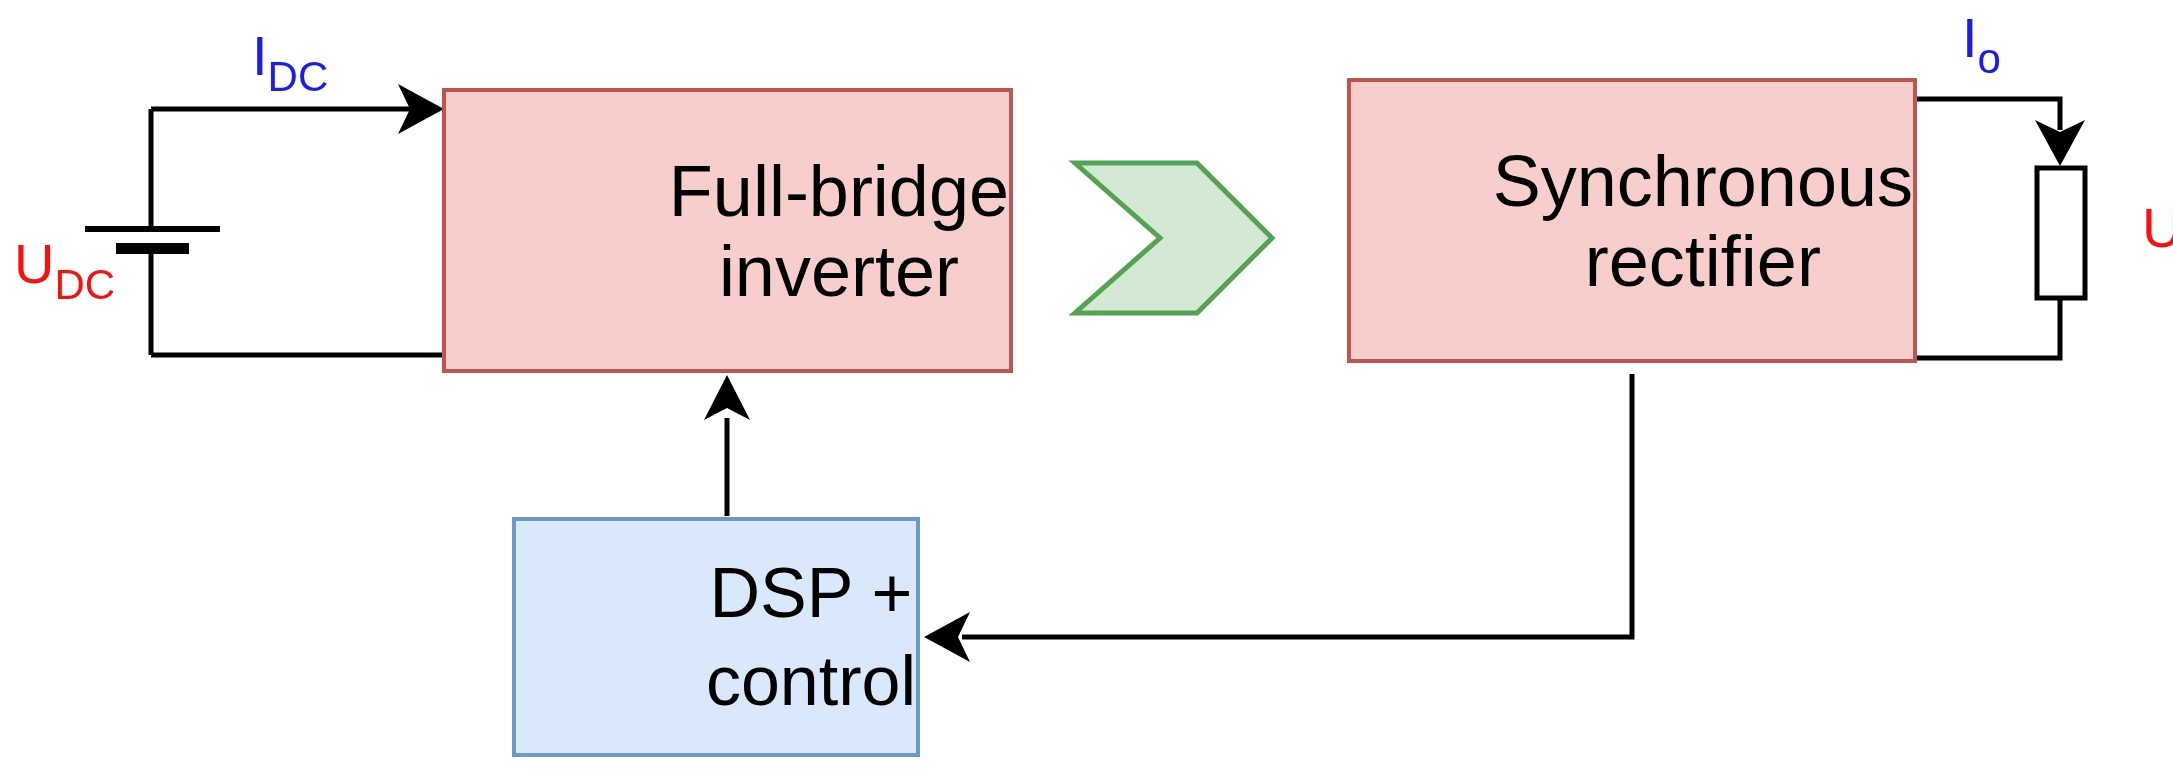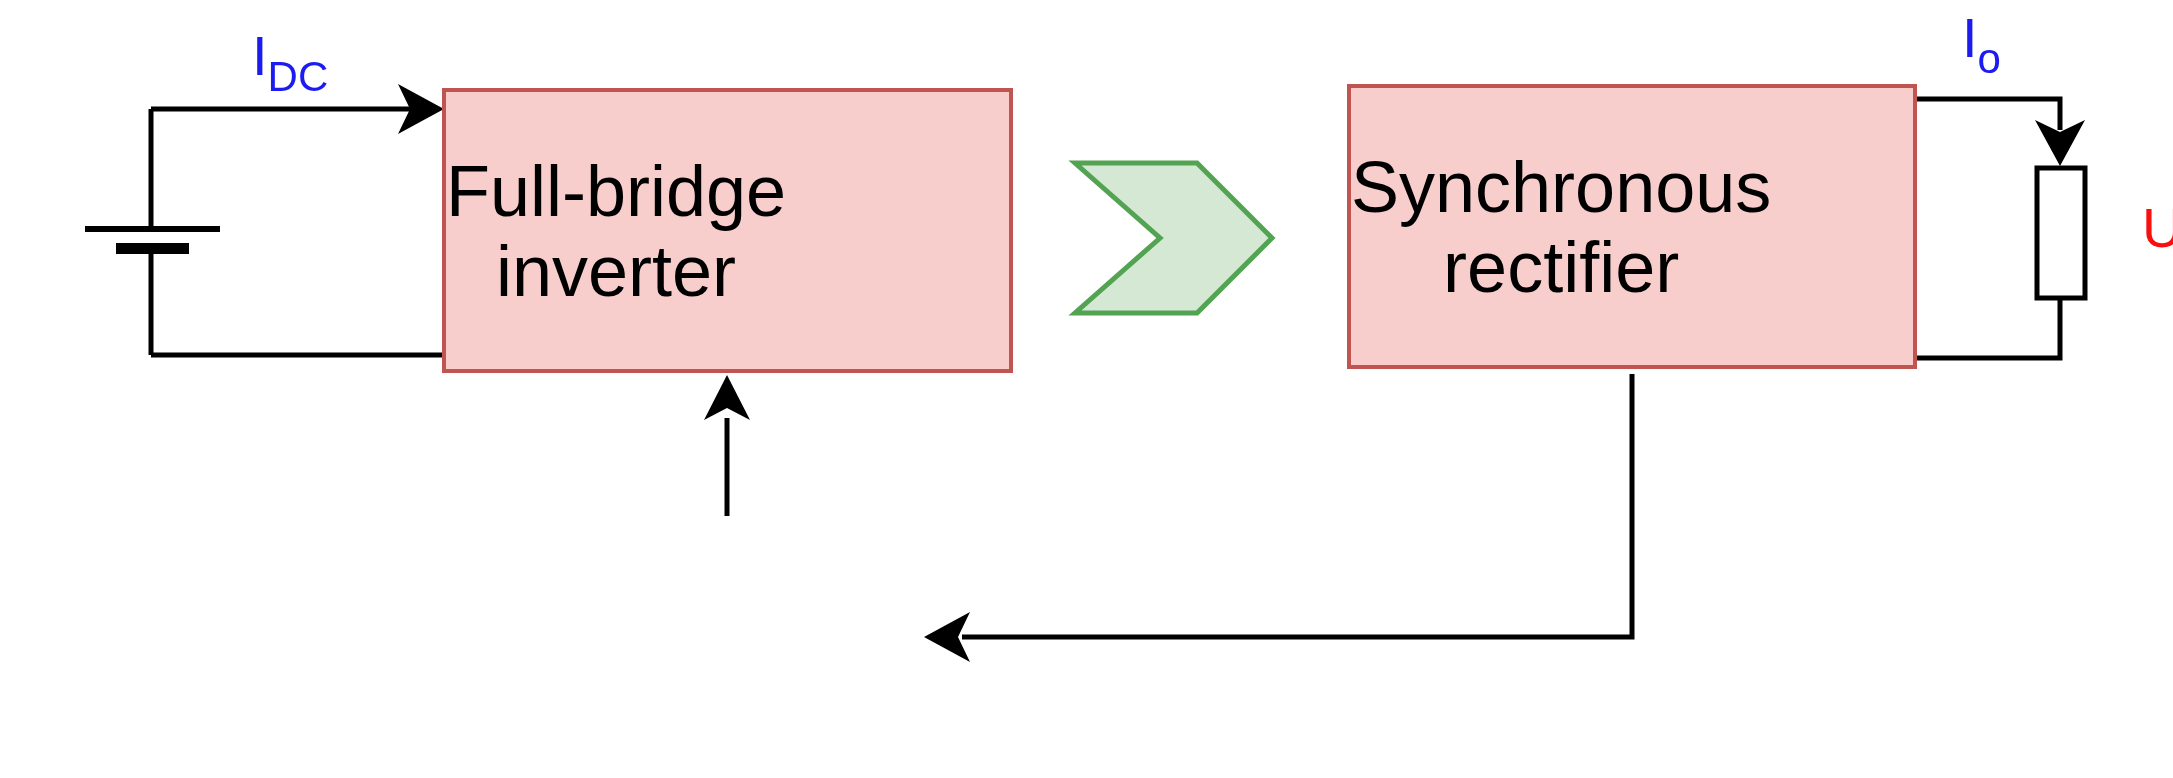--- a/index.html
+++ b/index.html
@@ -23,29 +23,29 @@
   .stage{position:absolute;left:0;top:0;width:2173px;height:778px;}
   .svg-layer{position:absolute;left:0;top:0;width:100%;height:100%;}
   .wire{stroke:var(--wire-color);stroke-width:5;fill:none;}
   .arrowhead{fill:var(--wire-color);stroke:none;}
   .battery-plate-thin{stroke:var(--wire-color);stroke-width:6;}
   .battery-plate-thick{fill:var(--wire-color);}
   .resistor{fill:#ffffff;stroke:var(--wire-color);stroke-width:5;}
   .chevron{fill:var(--green-fill);stroke:var(--green-stroke);stroke-width:5;stroke-linejoin:miter;}
   .block{
     position:absolute;
-    display:flex;align-items:center;justify-content:flex-start;
+    display:flex;align-items:center;justify-content:flex-end;
     text-align:center;color:#000000;
     font-size:72px;line-height:80px;
     white-space:pre-line;
   }
   .block.pink{background:var(--pink-fill);border:4px solid var(--red-stroke);}
   .block.blue{background:var(--blue-fill);border:4px solid var(--blue-stroke);}
   .box-inverter{left:442px;top:88px;width:571px;height:285px;}
-  .box-rectifier{left:1347px;top:84px;width:570px;height:285px;}
+  .box-rectifier{left:1347px;top:78px;width:570px;height:285px;}
   .box-dsp{left:512px;top:517px;width:408px;height:240px;font-size:70px;line-height:88px;}
   .clabel{
     position:absolute;
     font-size:56px;line-height:1;font-weight:normal;
   }
   .clabel sub{font-size:42px;vertical-align:-16px;line-height:1;text-align:center;}
   .clabel.blue{color:var(--label-blue);}
   .clabel.red{color:var(--label-red);}
   .label-idc{left:252px;top:28px;}
   .label-udc{left:14px;top:236px;}
@@ -87,25 +87,32 @@
   <div class="block pink box-inverter">
     <span>Full-bridge
 inverter</span>
   </div>
 
   <div class="block pink box-rectifier">
     <span>Synchronous
 rectifier</span>
   </div>
 
+  <div class="block blue box-dsp">
+    <span>DSP +
+control</span>
+  </div>
 
   <div class="clabel blue label-idc">
     <span>I</span><sub>DC</sub>
   </div>
 
+  <div class="clabel red label-udc">
+    <span>U</span><sub>DC</sub>
+  </div>
 
   <div class="clabel blue label-io">
     <span>I</span><sub>o</sub>
   </div>
 
   <div class="clabel red label-uo">
     <span>U</span><sub>o</sub>
   </div>
 
 </div>

